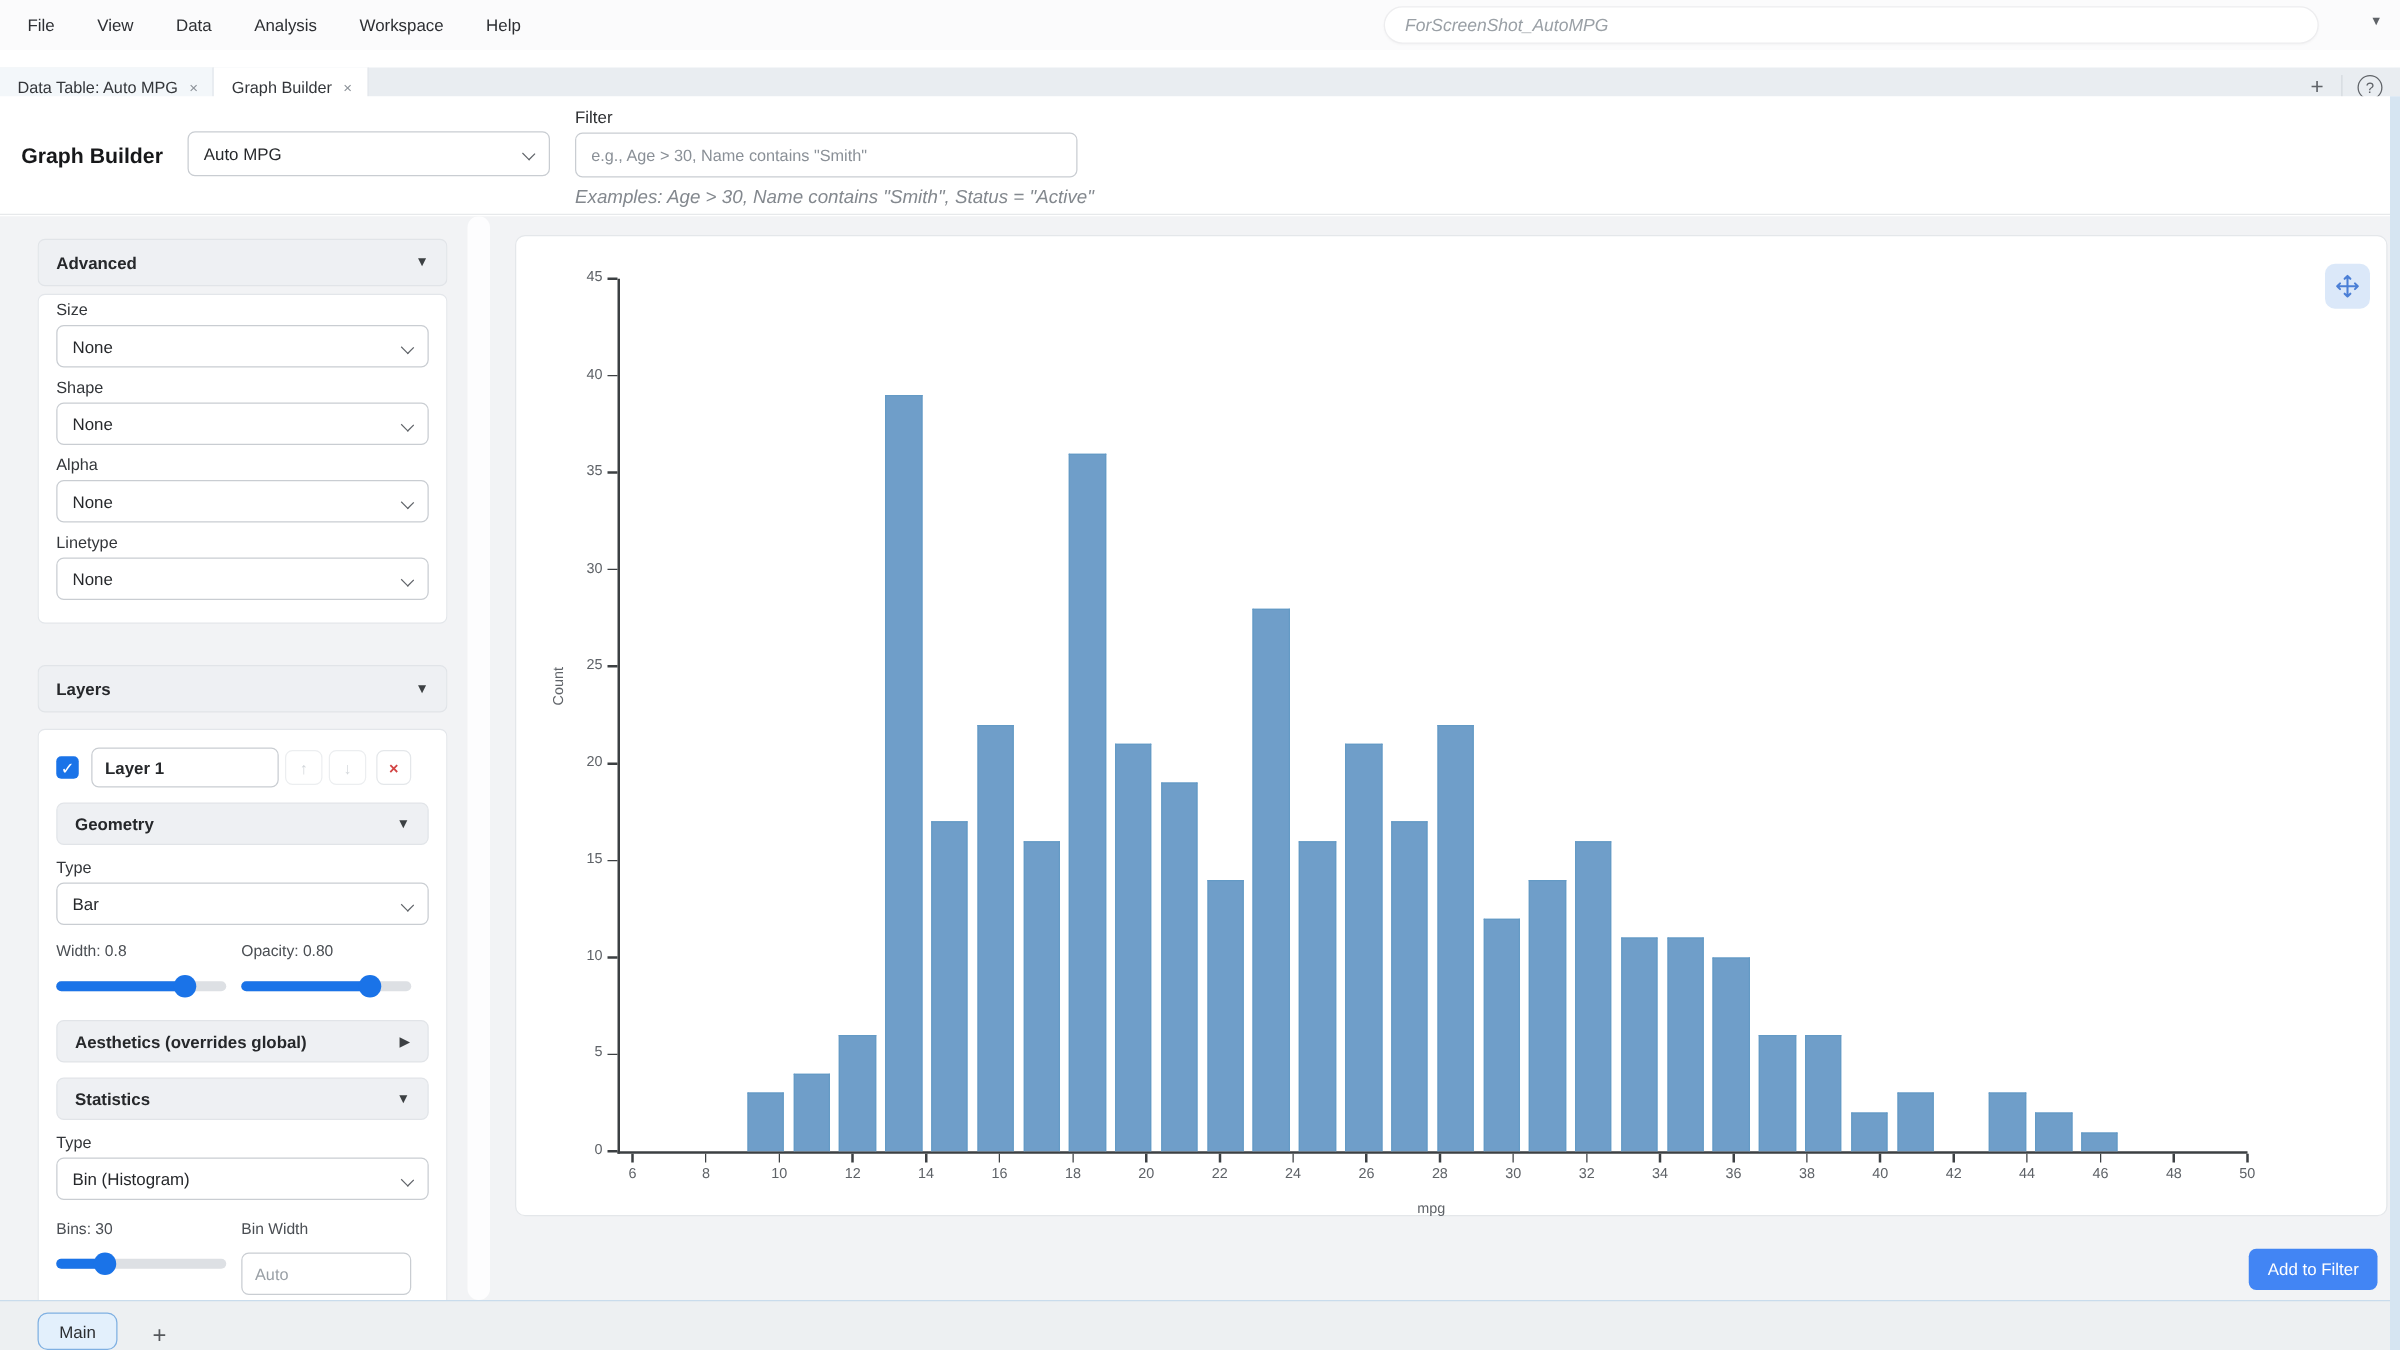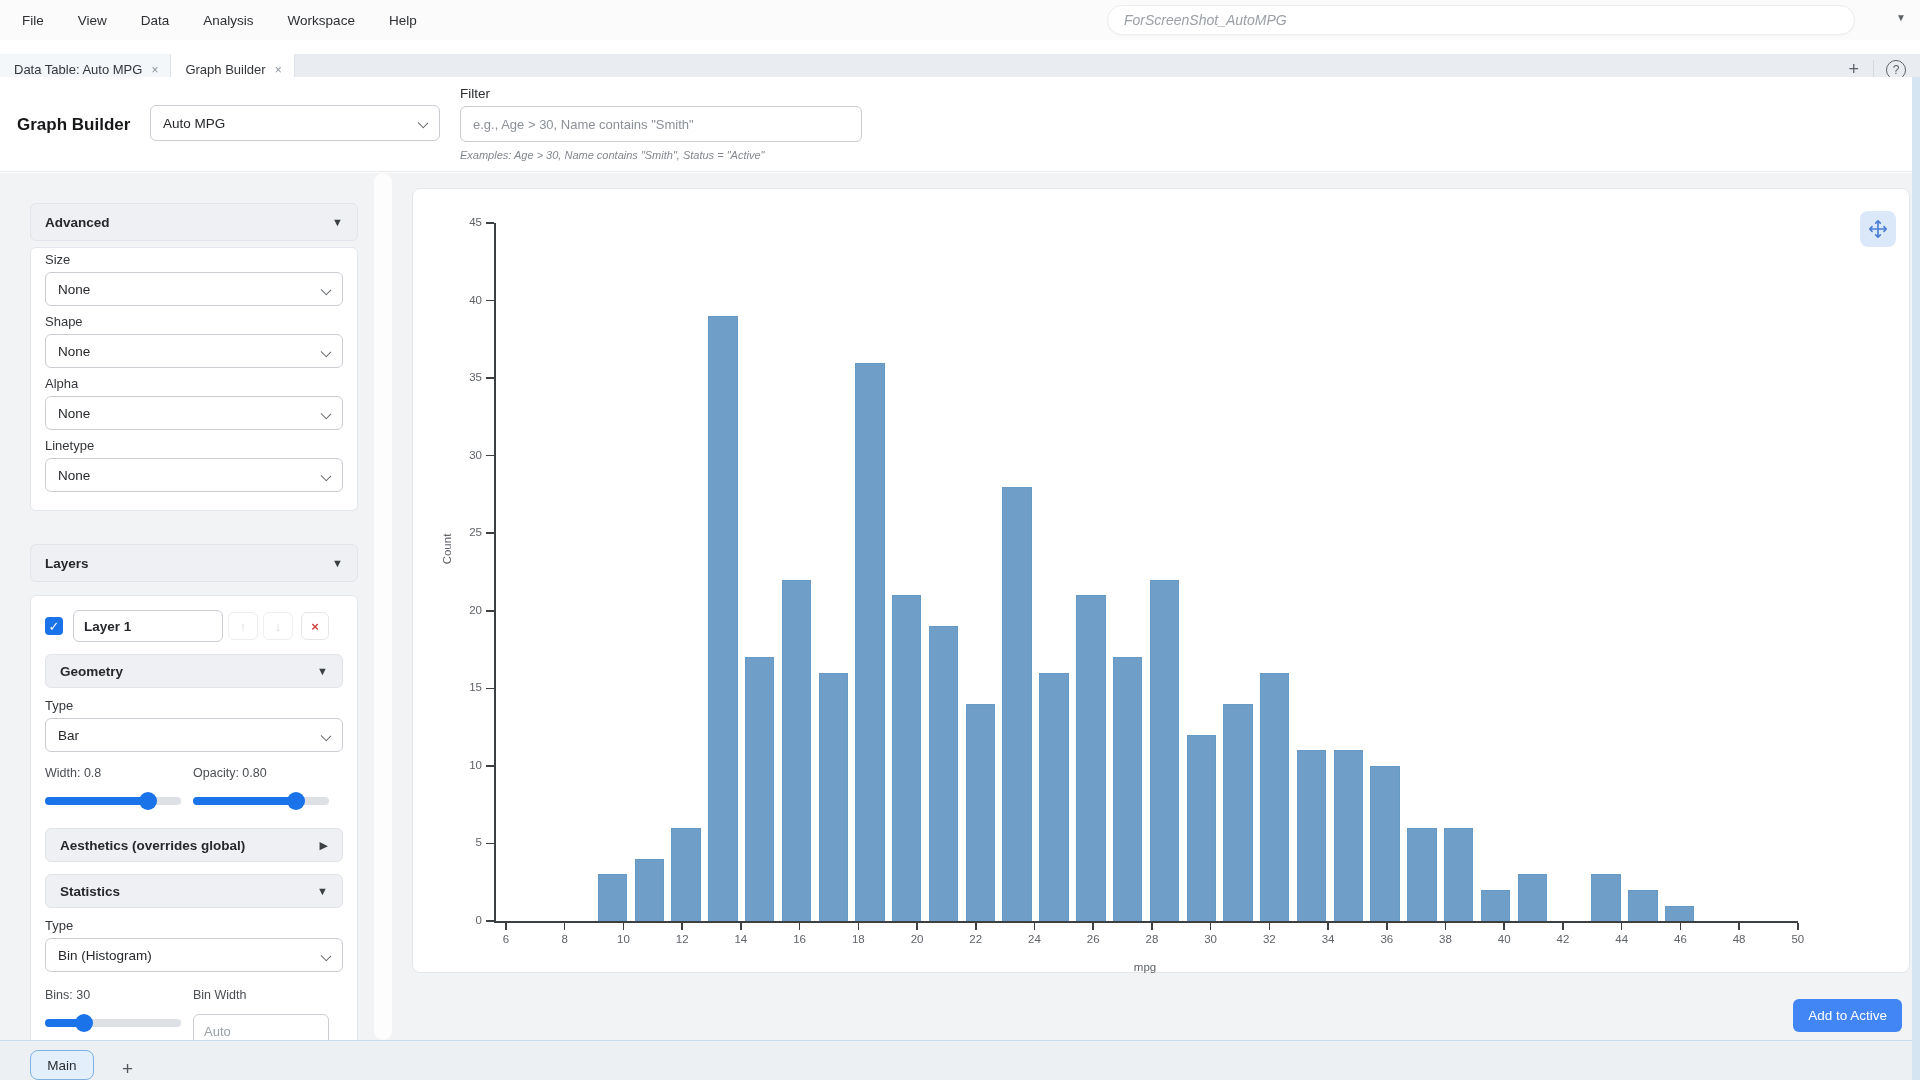--- a/index.html
+++ b/index.html
@@ -43,29 +43,29 @@
   .select .val { font-size:13.5px; color:#26282b; }
   .chev { position:absolute; right:12px; top:13px; width:8px; height:8px;
           border-right:1.6px solid #5f6368; border-bottom:1.6px solid #5f6368;
           transform:rotate(45deg) scale(1,0.9); }
   .dataset-select { position:absolute; left:150px; top:28px; width:290px; }
   .filter-label { position:absolute; left:460px; top:9px; font-size:13.5px; color:#2b2d30; }
   .filter-input { position:absolute; left:460px; top:29px; width:402px; height:36px;
                   border:1px solid #c9cdd2; border-radius:6px; padding:0 12px;
                   font-family:Liberation Sans, sans-serif; font-size:13px; color:#2b2d30; }
   .filter-input::placeholder { color:#8a9097; }
-  .filter-examples { position:absolute; left:460px; top:72px; font-size:11px;
+  .filter-examples { position:absolute; left:460px; top:72px; font-size:15px;
                      font-style:italic; color:#83888e; }
 
   
   .content { position:absolute; left:0; top:173px; width:1920px; height:867px;
              background:#f2f3f5; overflow:hidden; }
 
   
-  .sidebar { position:absolute; left:30px; top:16px; width:328px; height:867px; overflow:hidden; }
+  .sidebar { position:absolute; left:30px; top:4px; width:328px; height:867px; overflow:hidden; }
   .section-header { height:38px; background:#eef0f3; border:1px solid #e1e4e8; border-radius:6px;
                     display:flex; align-items:center; justify-content:space-between;
                     padding:0 14px; }
   .section-header .sh-title { font-size:13.5px; font-weight:bold; color:#26282b; }
   .section-header .tri { font-size:11px; color:#3c4043; }
   .card { background:#fff; border:1px solid #e3e6ea; border-radius:6px; }
   .adv-header { position:absolute; left:0; top:14px; width:328px; }
   .adv-body { position:absolute; left:0; top:58px; width:328px; padding:4px 14px 10px; }
   .field-label { font-size:13px; color:#33363a; height:16px; margin-bottom:4px; }
   .field-select { height:34px; margin-bottom:8px; }
@@ -400,21 +400,21 @@
           <div class="bar" style="left: 913.313px; width: 29.4375px; height: 93.0667px; background: rgb(111, 158, 201);"></div>
           <div class="bar" style="left: 950.013px; width: 29.4375px; height: 93.0667px; background: rgb(111, 158, 201);"></div>
           <div class="bar" style="left: 986.713px; width: 29.4375px; height: 31.0222px; background: rgb(111, 158, 201);"></div>
           <div class="bar" style="left: 1023.71px; width: 29.4375px; height: 46.5333px; background: rgb(111, 158, 201);"></div>
           <div class="bar" style="left: 1097.11px; width: 29.4375px; height: 46.5333px; background: rgb(111, 158, 201);"></div>
           <div class="bar" style="left: 1134.1px; width: 29.4375px; height: 31.0222px; background: rgb(111, 158, 201);"></div>
           <div class="bar" style="left: 1170.8px; width: 29.4375px; height: 15.5111px; background: rgb(111, 158, 201);"></div>
         </div>
     </div>
 
-    <button class="add-report-btn">Add to Active</button>
+    <button class="add-report-btn">Add to Filter</button>
   </div>
 
   <div class="bottombar">
     <div class="main-tab">Main</div>
     <span class="bottom-add">+</span>
   </div>
 
   <div class="main-scrollbar"></div>
 </div>
 

